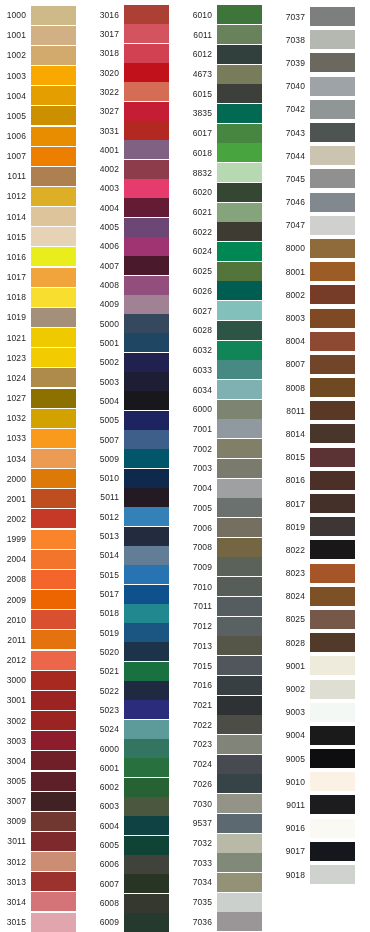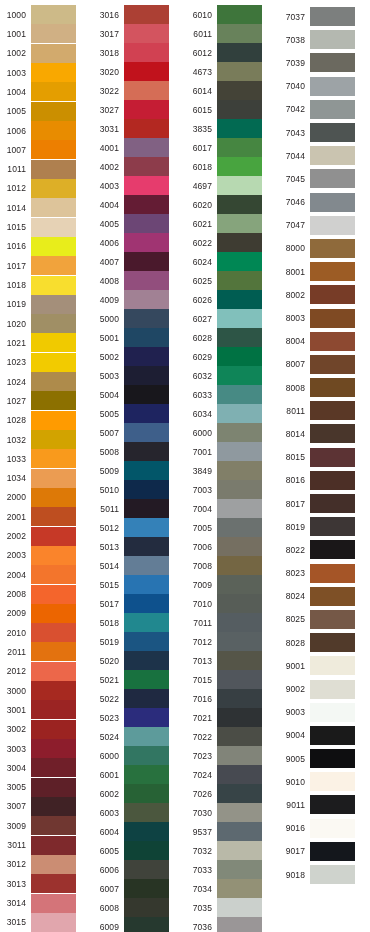--- a/index.html
+++ b/index.html
@@ -121,44 +121,36 @@
       </div>
       <div class="row">
         <span class="code">1018</span>
         <span class="swatch" style="background-color: rgb(248, 222, 46);"></span>
       </div>
       <div class="row">
         <span class="code">1019</span>
         <span class="swatch" style="background-color: rgb(164, 143, 122);"></span>
       </div>
       <div class="row">
-        <span class="code">1020</span>
-        <span class="swatch" style="background-color: rgb(160, 143, 101);"></span>
-      </div>
-      <div class="row">
         <span class="code">1021</span>
         <span class="swatch" style="background-color: rgb(240, 202, 0);"></span>
       </div>
       <div class="row">
         <span class="code">1023</span>
         <span class="swatch" style="background-color: rgb(242, 203, 0);"></span>
       </div>
       <div class="row">
         <span class="code">1024</span>
         <span class="swatch" style="background-color: rgb(174, 139, 75);"></span>
       </div>
       <div class="row">
         <span class="code">1027</span>
         <span class="swatch" style="background-color: rgb(140, 112, 0);"></span>
       </div>
       <div class="row">
-        <span class="code">1028</span>
-        <span class="swatch" style="background-color: rgb(255, 155, 0);"></span>
-      </div>
-      <div class="row">
         <span class="code">1032</span>
         <span class="swatch" style="background-color: rgb(210, 163, 0);"></span>
       </div>
       <div class="row">
         <span class="code">1033</span>
         <span class="swatch" style="background-color: rgb(249, 154, 28);"></span>
       </div>
       <div class="row">
         <span class="code">1034</span>
         <span class="swatch" style="background-color: rgb(235, 156, 82);"></span>
@@ -169,21 +161,21 @@
       </div>
       <div class="row">
         <span class="code">2001</span>
         <span class="swatch" style="background-color: rgb(190, 78, 32);"></span>
       </div>
       <div class="row">
         <span class="code">2002</span>
         <span class="swatch" style="background-color: rgb(198, 57, 39);"></span>
       </div>
       <div class="row">
-        <span class="code">2003</span>
+        <span class="code">1999</span>
         <span class="swatch" style="background-color: rgb(250, 132, 43);"></span>
       </div>
       <div class="row">
         <span class="code">2004</span>
         <span class="swatch" style="background-color: rgb(243, 117, 44);"></span>
       </div>
       <div class="row">
         <span class="code">2008</span>
         <span class="swatch" style="background-color: rgb(244, 101, 44);"></span>
       </div>
@@ -343,24 +335,20 @@
       </div>
       <div class="row">
         <span class="code">5005</span>
         <span class="swatch" style="background-color: rgb(30, 36, 96);"></span>
       </div>
       <div class="row">
         <span class="code">5007</span>
         <span class="swatch" style="background-color: rgb(62, 95, 138);"></span>
       </div>
       <div class="row">
-        <span class="code">5008</span>
-        <span class="swatch" style="background-color: rgb(38, 37, 45);"></span>
-      </div>
-      <div class="row">
         <span class="code">5009</span>
         <span class="swatch" style="background-color: rgb(2, 86, 105);"></span>
       </div>
       <div class="row">
         <span class="code">5010</span>
         <span class="swatch" style="background-color: rgb(14, 41, 75);"></span>
       </div>
       <div class="row">
         <span class="code">5011</span>
         <span class="swatch" style="background-color: rgb(35, 26, 36);"></span>
@@ -465,41 +453,37 @@
       </div>
       <div class="row">
         <span class="code">6012</span>
         <span class="swatch" style="background-color: rgb(49, 64, 61);"></span>
       </div>
       <div class="row">
         <span class="code">4673</span>
         <span class="swatch" style="background-color: rgb(121, 124, 90);"></span>
       </div>
       <div class="row">
-        <span class="code">6014</span>
-        <span class="swatch" style="background-color: rgb(68, 67, 55);"></span>
-      </div>
-      <div class="row">
         <span class="code">6015</span>
         <span class="swatch" style="background-color: rgb(61, 64, 58);"></span>
       </div>
       <div class="row">
         <span class="code">3835</span>
         <span class="swatch" style="background-color: rgb(2, 106, 82);"></span>
       </div>
       <div class="row">
         <span class="code">6017</span>
         <span class="swatch" style="background-color: rgb(70, 134, 65);"></span>
       </div>
       <div class="row">
         <span class="code">6018</span>
         <span class="swatch" style="background-color: rgb(72, 164, 63);"></span>
       </div>
       <div class="row">
-        <span class="code">4697</span>
+        <span class="code">8832</span>
         <span class="swatch" style="background-color: rgb(183, 217, 177);"></span>
       </div>
       <div class="row">
         <span class="code">6020</span>
         <span class="swatch" style="background-color: rgb(53, 71, 51);"></span>
       </div>
       <div class="row">
         <span class="code">6021</span>
         <span class="swatch" style="background-color: rgb(134, 164, 124);"></span>
       </div>
@@ -521,45 +505,41 @@
       </div>
       <div class="row">
         <span class="code">6027</span>
         <span class="swatch" style="background-color: rgb(129, 192, 187);"></span>
       </div>
       <div class="row">
         <span class="code">6028</span>
         <span class="swatch" style="background-color: rgb(45, 85, 70);"></span>
       </div>
       <div class="row">
-        <span class="code">6029</span>
-        <span class="swatch" style="background-color: rgb(0, 114, 67);"></span>
-      </div>
-      <div class="row">
         <span class="code">6032</span>
         <span class="swatch" style="background-color: rgb(15, 133, 88);"></span>
       </div>
       <div class="row">
         <span class="code">6033</span>
         <span class="swatch" style="background-color: rgb(71, 138, 132);"></span>
       </div>
       <div class="row">
         <span class="code">6034</span>
         <span class="swatch" style="background-color: rgb(127, 176, 178);"></span>
       </div>
       <div class="row">
         <span class="code">6000</span>
         <span class="swatch" style="background-color: rgb(125, 132, 113);"></span>
       </div>
       <div class="row">
         <span class="code">7001</span>
         <span class="swatch" style="background-color: rgb(143, 153, 159);"></span>
       </div>
       <div class="row">
-        <span class="code">3849</span>
+        <span class="code">7002</span>
         <span class="swatch" style="background-color: rgb(129, 127, 104);"></span>
       </div>
       <div class="row">
         <span class="code">7003</span>
         <span class="swatch" style="background-color: rgb(122, 123, 109);"></span>
       </div>
       <div class="row">
         <span class="code">7004</span>
         <span class="swatch" style="background-color: rgb(158, 160, 161);"></span>
       </div>

